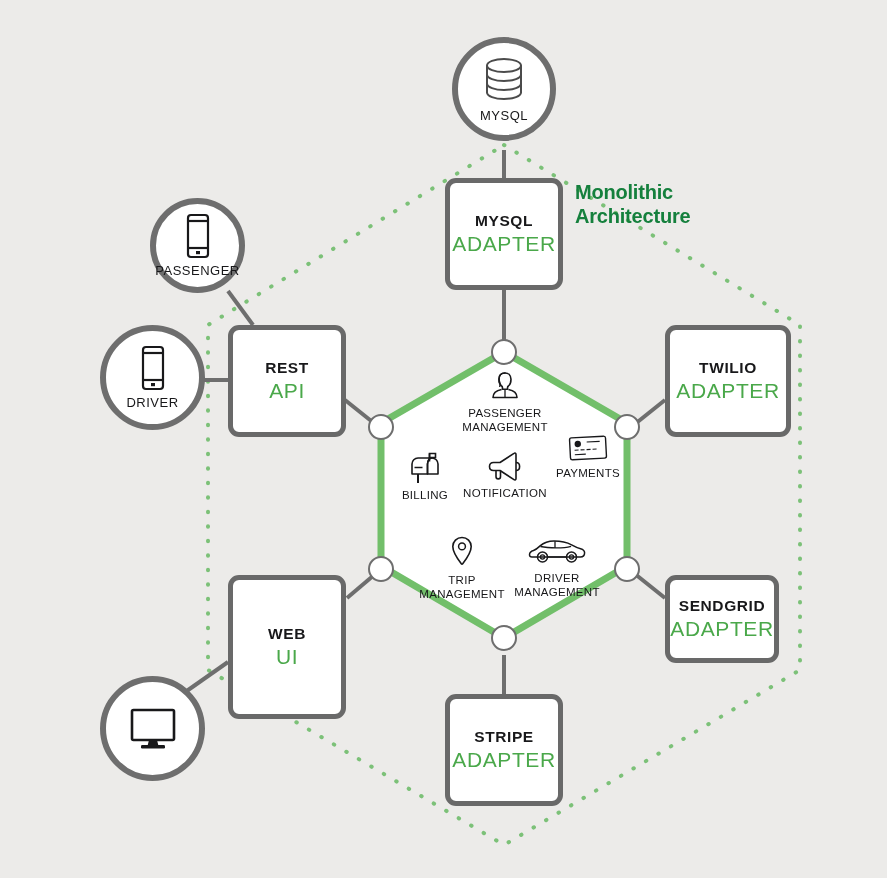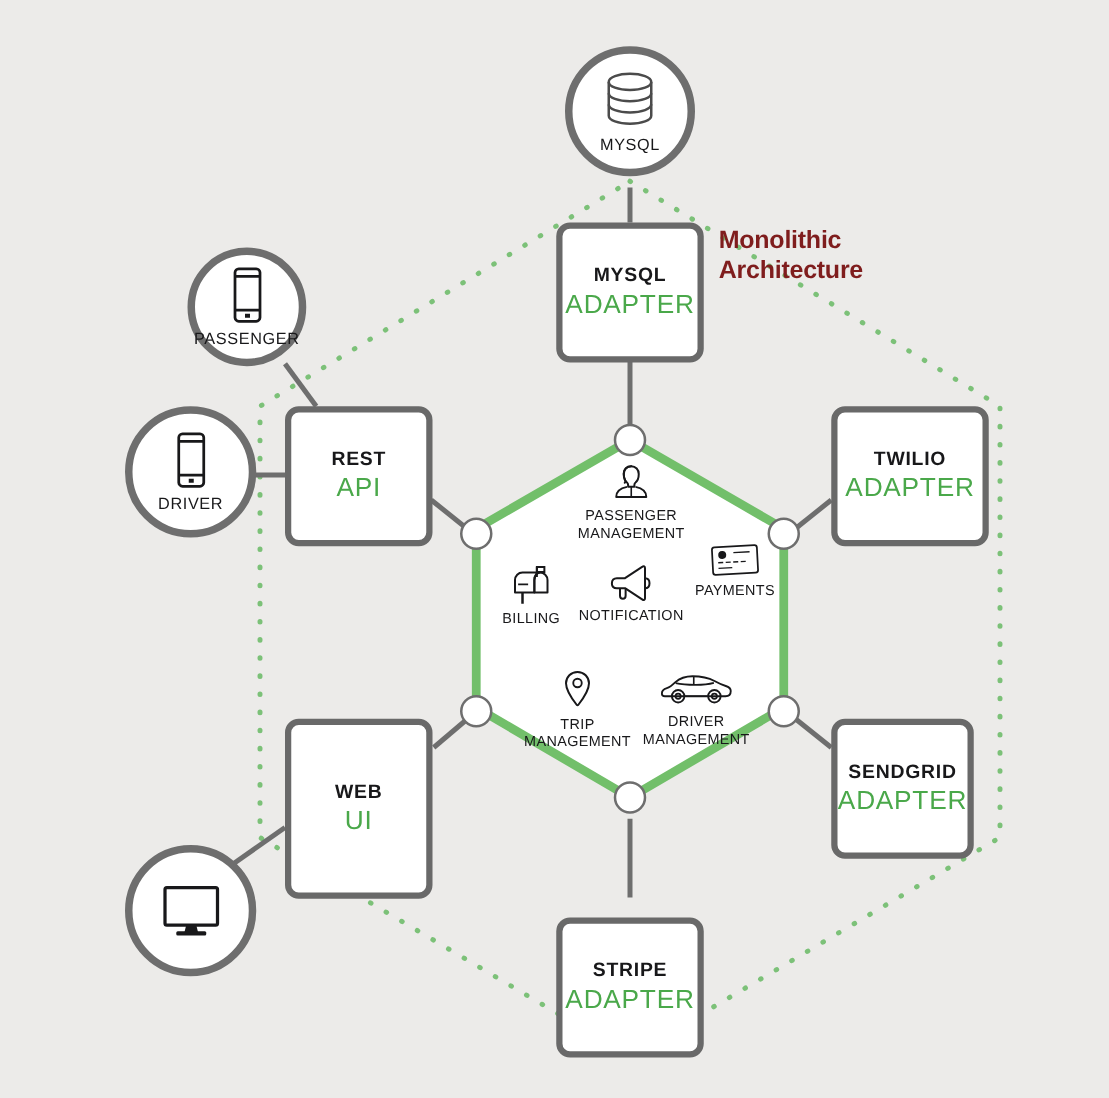--- a/index.html
+++ b/index.html
@@ -117,21 +117,21 @@
     z-index: 7;
   }
 
   
   #title {
     position: absolute;
     left: 575px;
     top: 180px;
     font-size: 20px;
     font-weight: bold;
-    color: #7f1d1d;
+    color: #15803d;
     line-height: 1.22;
     letter-spacing: -0.2px;
     z-index: 8;
   }
 </style>
 </head>
 <body>
 
 <div id="stage">
 
@@ -278,26 +278,26 @@
   <div class="boxnode" style="left:445px; top:178px; width:118px; height:112px;">
     <span class="l1">MYSQL</span>
     <span class="l2">ADAPTER</span>
   </div>
 
   <div class="boxnode" style="left:665px; top:325px; width:126px; height:112px;">
     <span class="l1">TWILIO</span>
     <span class="l2">ADAPTER</span>
   </div>
 
-  <div class="boxnode" style="left:665px; top:575px; width:114px; height:112px;">
+  <div class="boxnode" style="left:665px; top:575px; width:114px; height:88px;">
     <span class="l1">SENDGRID</span>
     <span class="l2">ADAPTER</span>
   </div>
 
-  <div class="boxnode" style="left:445px; top:734px; width:118px; height:112px;align-items:center;">
+  <div class="boxnode" style="left:445px; top:694px; width:118px; height:112px;align-items:center;">
     <span class="l1">STRIPE</span>
     <span class="l2">ADAPTER</span>
   </div>
 
   <div class="boxnode" style="left:228px; top:325px; width:118px; height:112px;">
     <span class="l1">REST</span>
     <span class="l2">API</span>
   </div>
 
   <div class="boxnode" style="left:228px; top:575px; width:118px; height:144px;">

